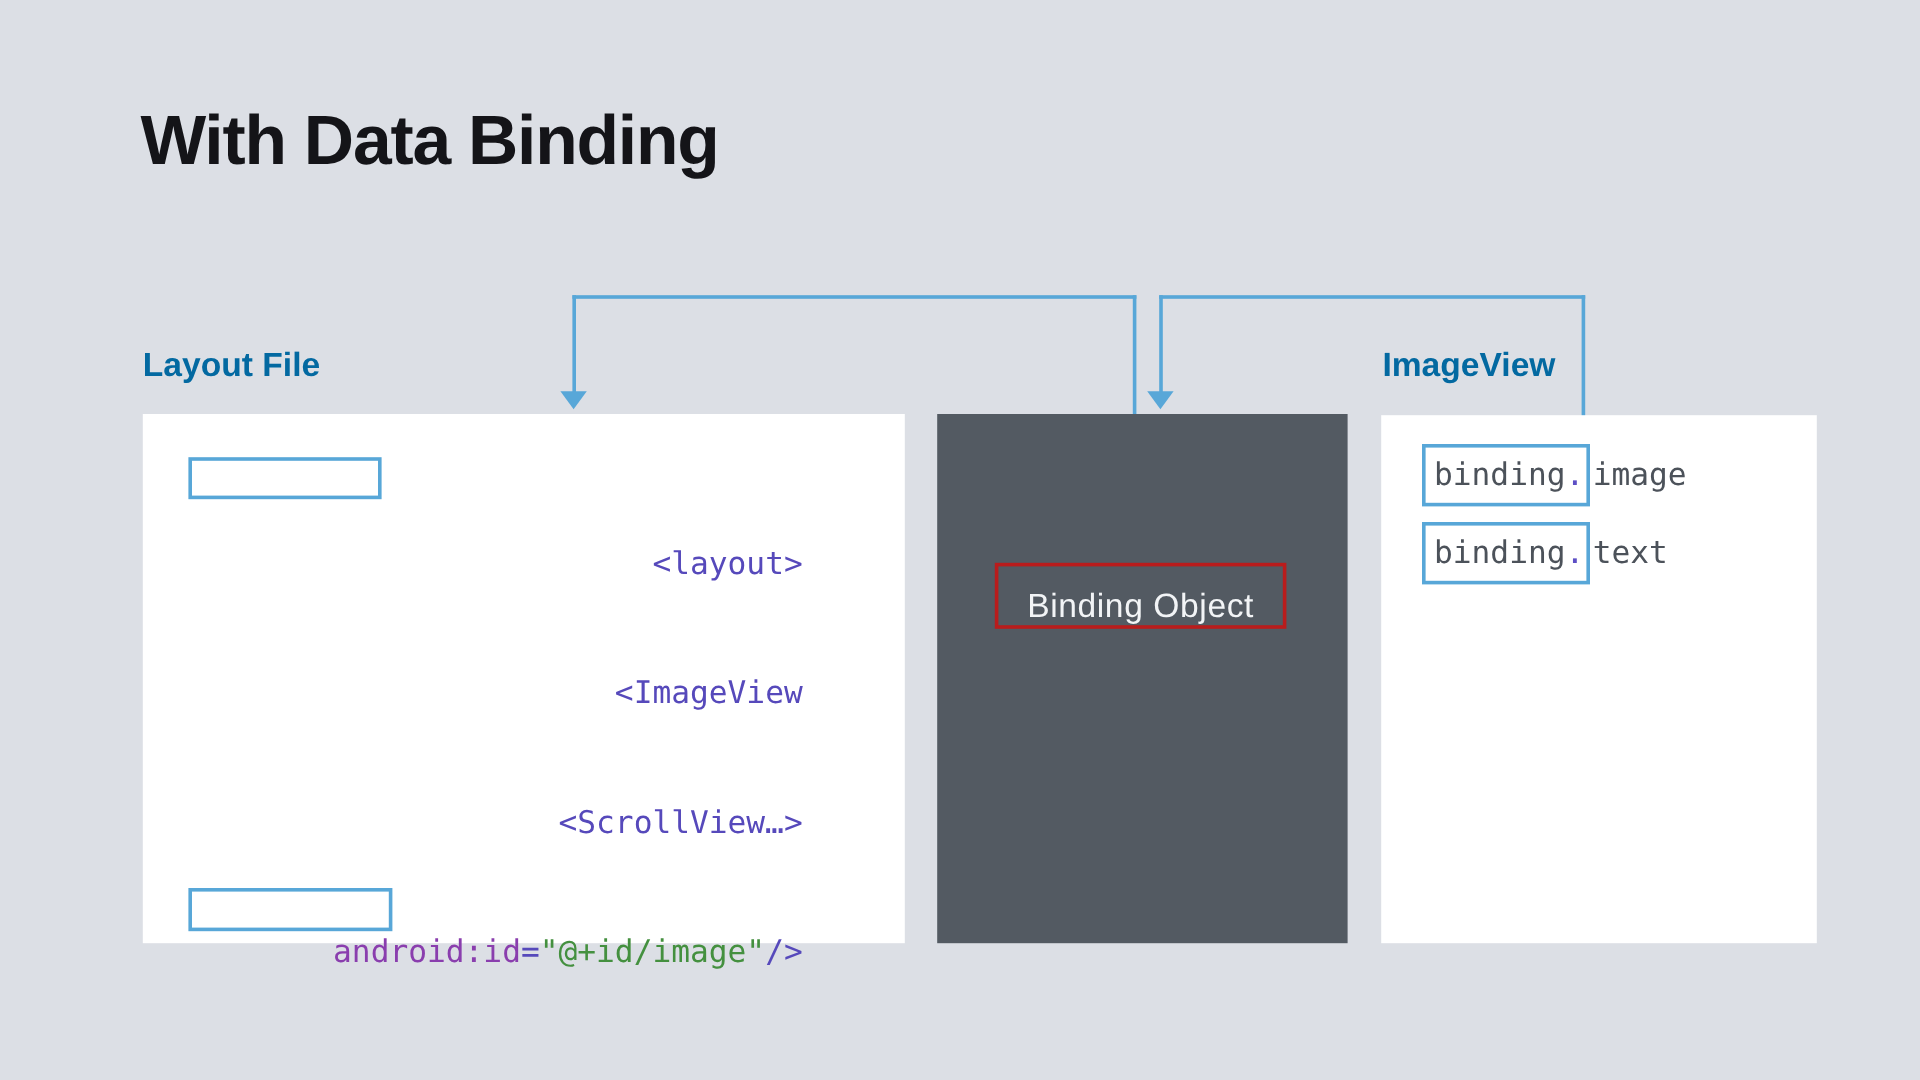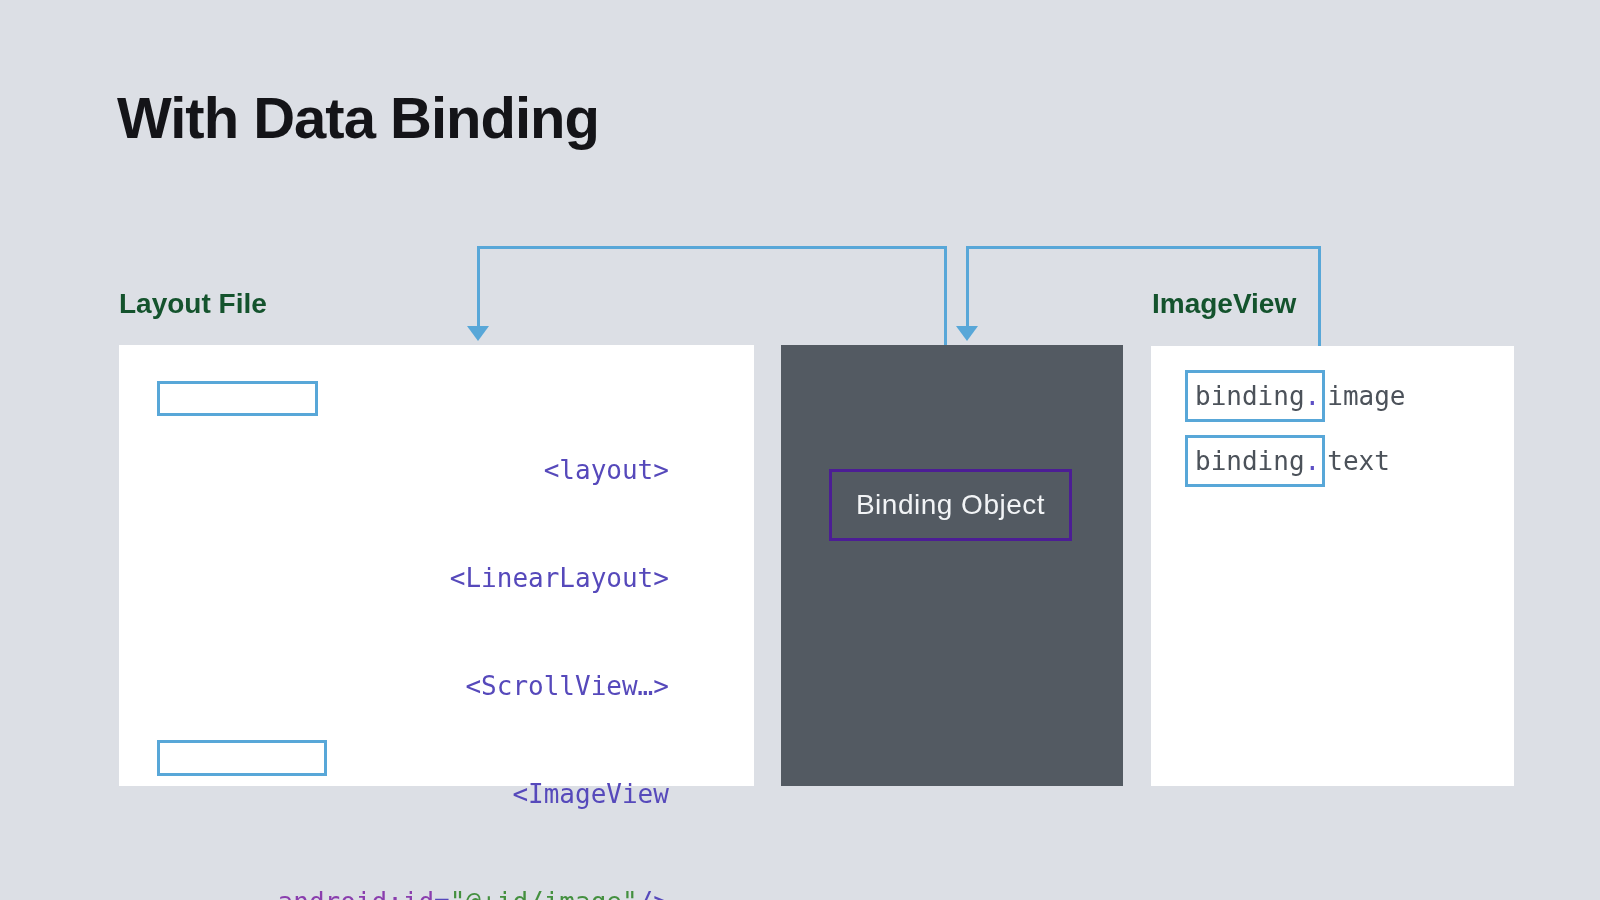--- a/index.html
+++ b/index.html
@@ -13,21 +13,21 @@
   }
   .abs{position:absolute;}
 
   
   #main-title{
     left:117px;top:84px;
     font-size:58px;font-weight:700;letter-spacing:-1px;
     color:#141418;
   }
   .panel-label{
-    font-size:28px;font-weight:700;color:#14532d;
+    font-size:28px;font-weight:700;color:#0369a1;
   }
   #layout-file-label{left:119px;top:288px;}
   #activity-label{left:1152px;top:288px;}
 
   
   .panel-white{background:#ffffff;}
   #layout-panel{left:119px;top:345px;width:635px;height:441px;}
   #binding-panel{left:781px;top:345px;width:342px;height:441px;background:#535a62;}
   #activity-panel{left:1151px;top:346px;width:363px;height:440px;}
 
@@ -62,23 +62,23 @@
 
   
   .blue-box{border:3px solid #58a7d8;box-sizing:border-box;background:transparent;}
   #layout-open-box{left:157px;top:381px;width:161px;height:35px;}
   #layout-close-box{left:157px;top:740px;width:170px;height:36px;}
   #binding-image-box{left:1185px;top:370px;width:140px;height:52px;}
   #binding-text-box{left:1185px;top:435px;width:140px;height:52px;}
 
   
   #binding-object-box{
-    left:829px;top:469px;width:243px;height:72px;
-    border:3px solid #4c1d95;box-sizing:border-box;
-    display:flex;align-items:center;justify-content:center;
+    left:829px;top:469px;width:243px;height:55px;
+    border:3px solid #b91c1c;box-sizing:border-box;
+    display:flex;align-items:flex-end;justify-content:center;
   }
   #binding-object-label{
     color:#f2f4f6;font-size:28px;font-weight:300;
     font-family:"Liberation Sans","DejaVu Sans",sans-serif;
     letter-spacing:0.5px;
   }
 
   
   .binding-row{
     font-family:"DejaVu Sans Mono","Liberation Mono",monospace;
@@ -111,23 +111,22 @@
 
   <div id="layout-panel" class="abs panel-white"></div>
   <div id="binding-panel" class="abs"></div>
   <div id="activity-panel" class="abs panel-white"></div>
 
   <div id="layout-open-box" class="abs blue-box"></div>
   <div id="layout-close-box" class="abs blue-box"></div>
 
   <div id="code-block" class="abs">
     <div class="code-line"><span class="c-tag">&lt;layout&gt;</span></div>
-    <div class="code-line"><span class="c-tag">&lt;LinearLayout&gt;</span></div>
+    <div class="code-line"><span class="c-tag">    &lt;ImageView</span></div>
     <div class="code-line"><span class="c-tag">  &lt;ScrollView…&gt;</span></div>
-    <div class="code-line"><span class="c-tag">    &lt;ImageView</span></div>
     <div class="code-line"><span class="c-attr">       android:id</span><span class="c-tag">=</span><span class="c-val">"@+id/image"</span><span class="c-tag">/&gt;</span></div>
     
     
     
     
     
     
   </div>
 
   <div id="binding-object-box" class="abs">

